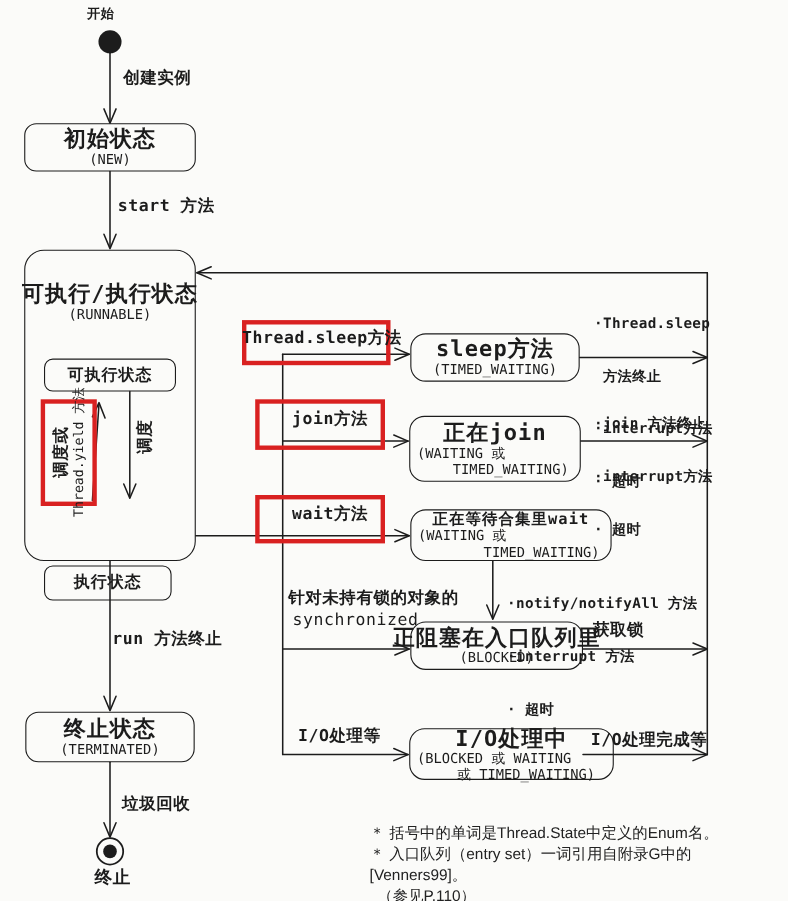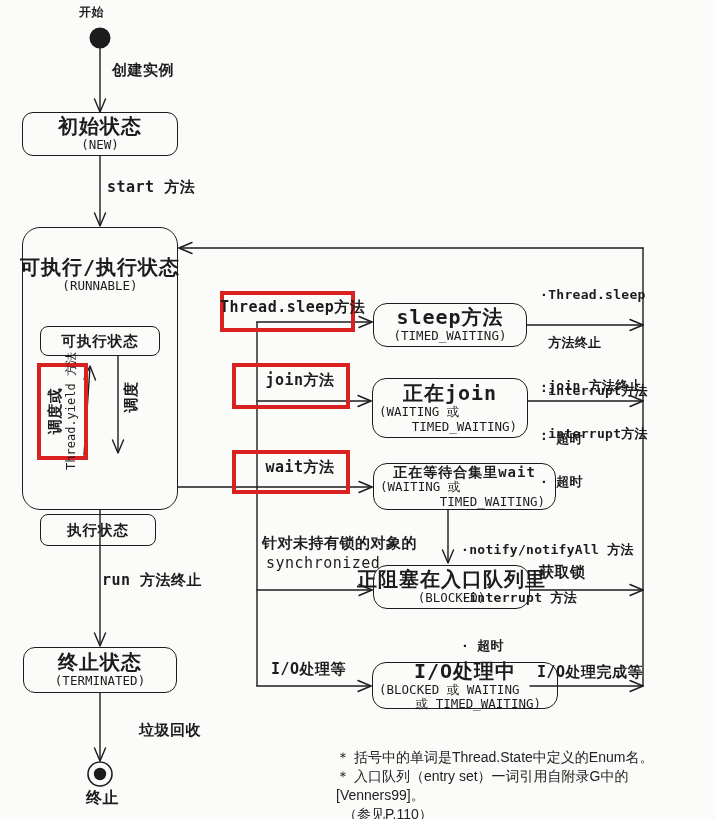--- a/index.html
+++ b/index.html
@@ -151,21 +151,21 @@
   <div class="hl" style="left:37px;top:363px;width:51px;height:97px;"></div>
   <div class="hl" style="left:232px;top:363px;width:118px;height:46px;"></div>
   <div class="hl" style="left:232px;top:450px;width:118px;height:44px;"></div>
 
   <div class="lbl" style="left:79px;top:4px;font-size:12px;">开始</div>
   <div class="lbl" style="left:86px;top:788px;font-size:16px;">终止</div>
 
   <div class="lbl" style="left:112px;top:61px;">创建实例</div>
   <div class="lbl" style="left:107px;top:178px;">start 方法</div>
   <div class="lbl" style="left:102px;top:571px;">run 方法终止</div>
-  <div class="lbl" style="left:111px;top:721px;margin-left:28px;">垃圾回收</div>
+  <div class="lbl" style="left:111px;top:721px;">垃圾回收</div>
 
   <div class="lbl rot" style="left:2px;top:389px;width:120px;height:44px;">
     <div>调度或</div>
     <div class="small">Thread.yield 方法</div>
   </div>
   <div class="lbl rot" style="left:111px;top:388px;width:40px;height:18px;">调度</div>
 
   <div class="lbl center" style="left:220px;top:298px;width:135px;">Thread.sleep方法</div>
   <div class="lbl center" style="left:250px;top:371px;width:100px;">join方法</div>
   <div class="lbl center" style="left:250px;top:458px;width:100px;">wait方法</div>

